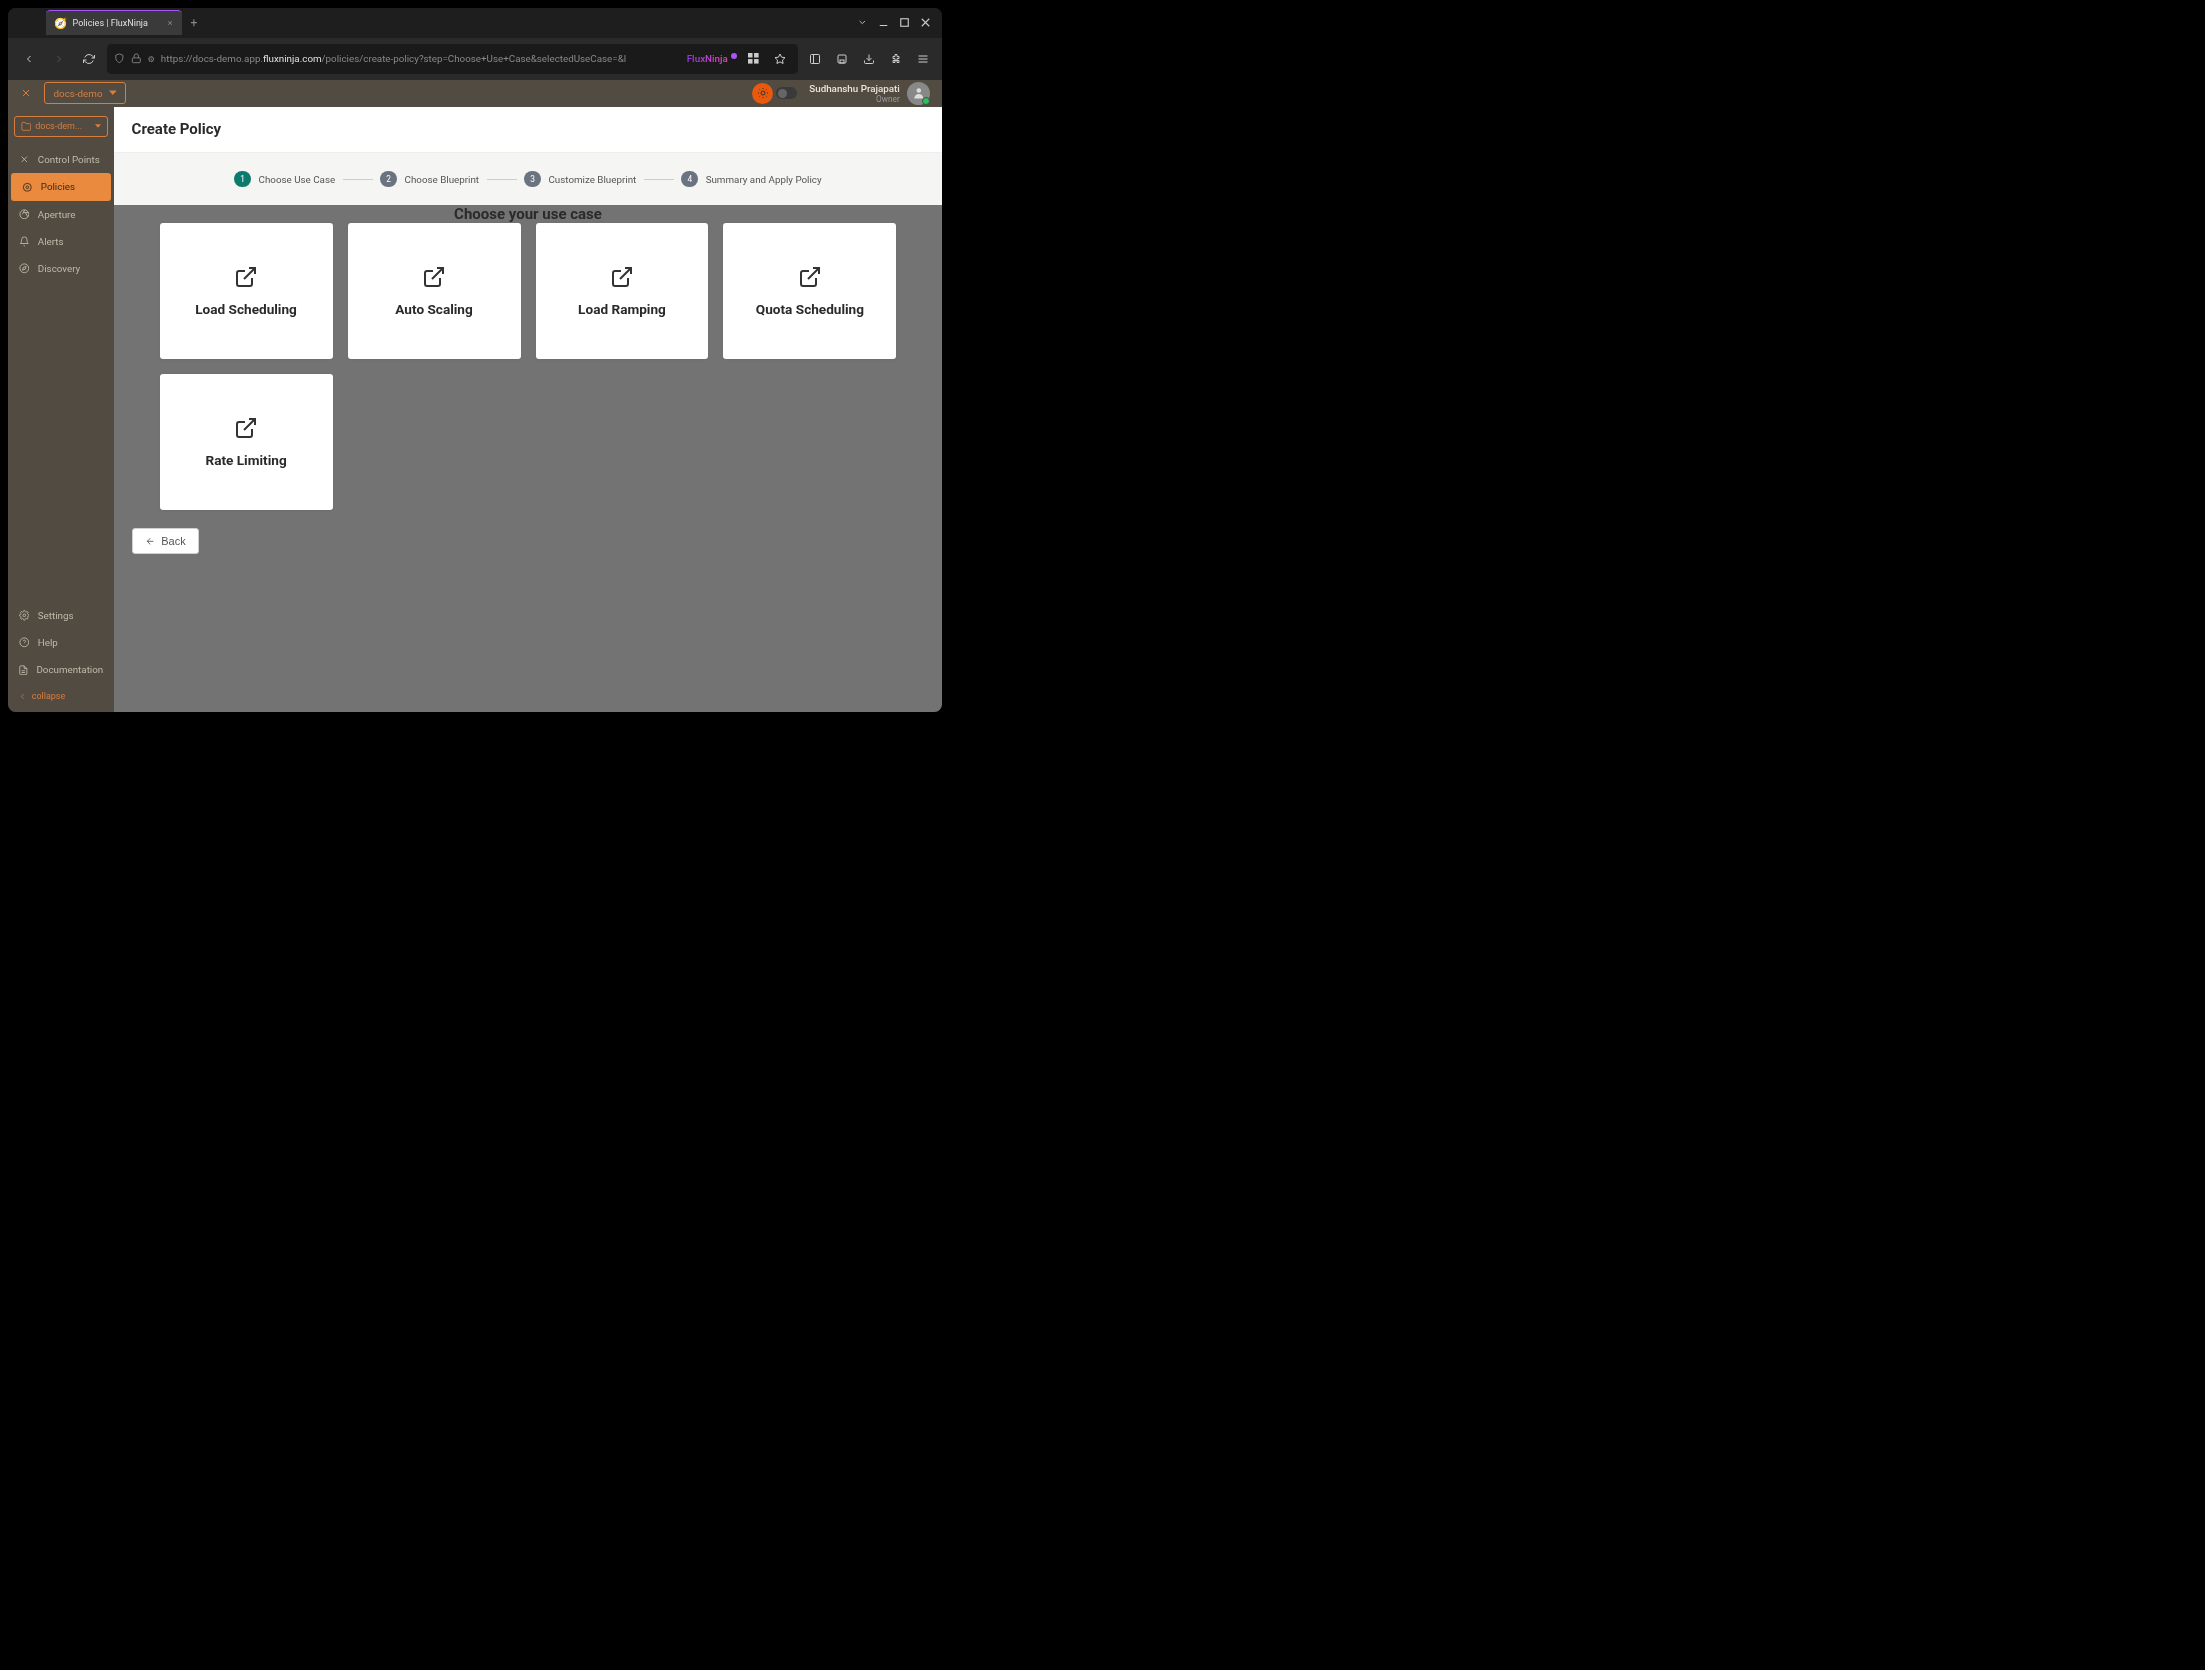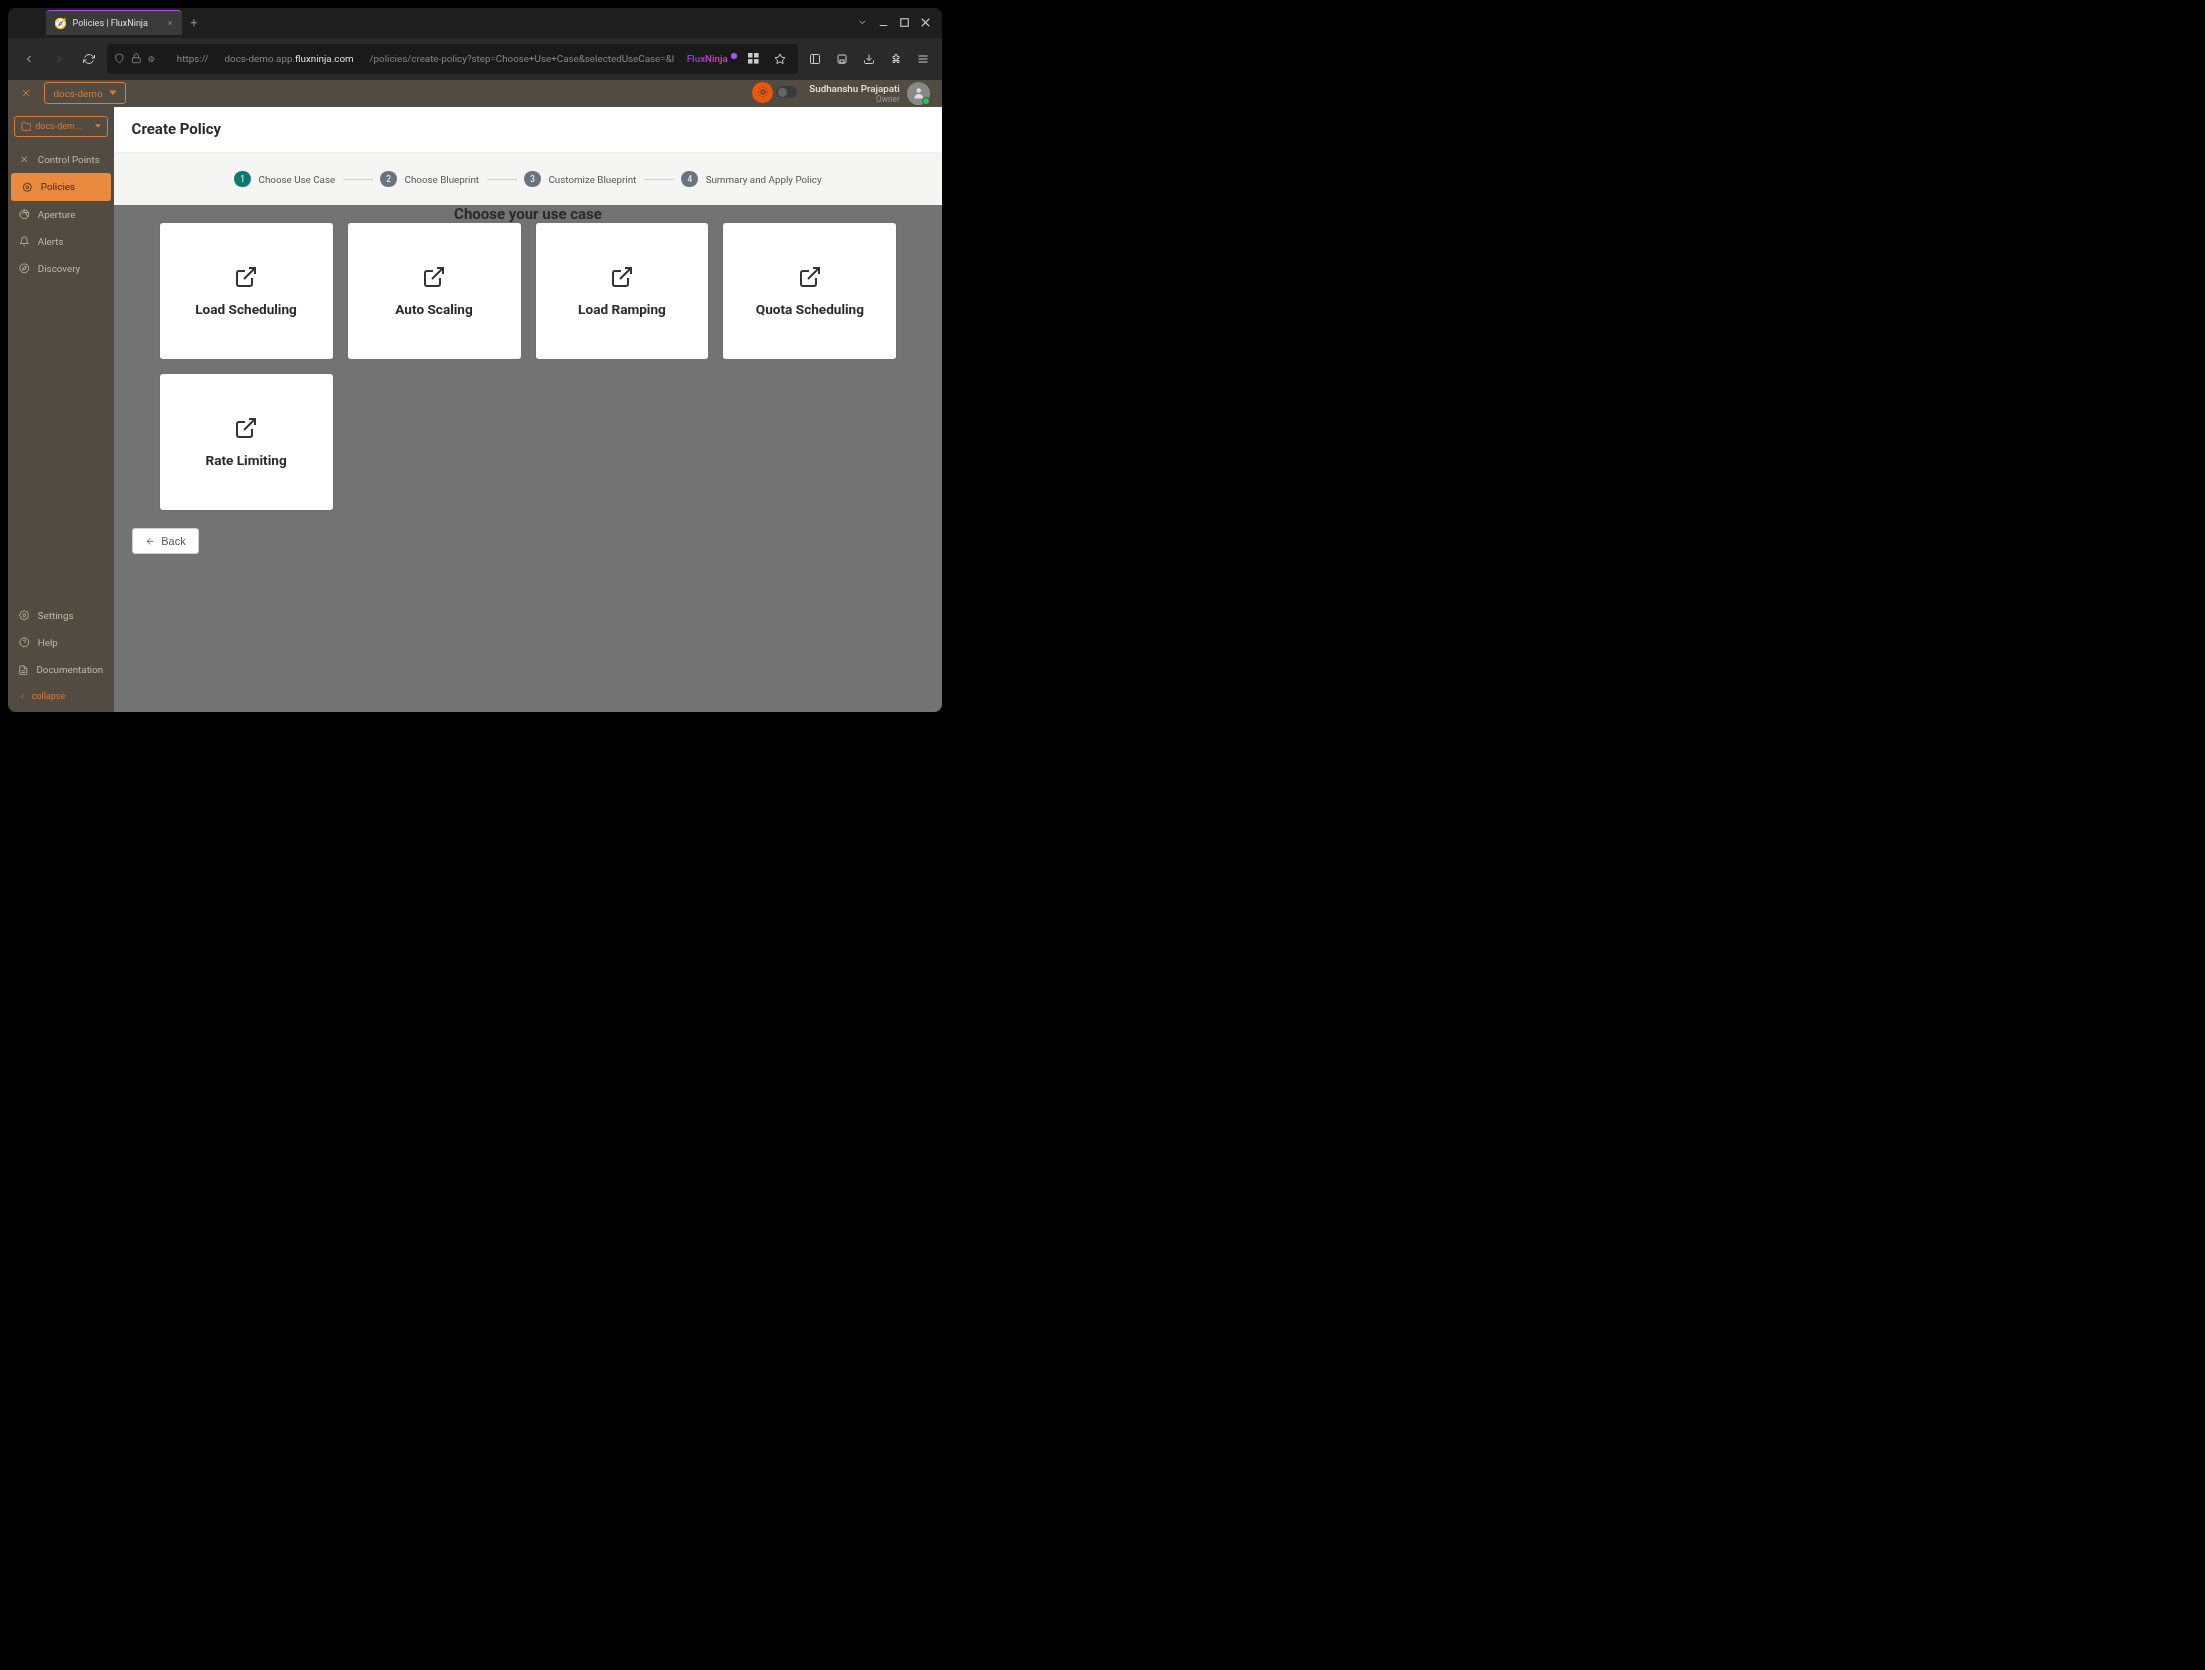--- a/index.html
+++ b/index.html
@@ -102,21 +102,21 @@
       padding: 4.5px 7.6px;
       display: flex;
       align-items: center;
       gap: 6px;
       color: #888;
       font-size: 9.8px;
     }
     
     .url-text { flex: 1; }
     .url-domain { color: #e0e0e0; }
-    .url-path { color: #888; margin-left: 16px; }
+    .url-path { color: #888; }
     
     .brand-badge {
       background: linear-gradient(90deg, #9333ea, #ec4899);
       -webkit-background-clip: text;
       -webkit-text-fill-color: transparent;
       font-weight: 600;
       display: flex;
       gap: 3px;
     }
     
@@ -164,21 +164,21 @@
       gap: 6px;
       cursor: pointer;
       font-size: 9.8px;
     }
     
     .project-select svg { width: 7.6px; height: 7.6px; }
     
     .header-right {
       margin-left: auto;
       display: flex;
-      align-items: flex-start;
+      align-items: center;
       gap: 12px;
     }
     
     .theme-toggle {
       display: flex;
       align-items: center;
       gap: 3px;
     }
     
     .theme-icon-active {

